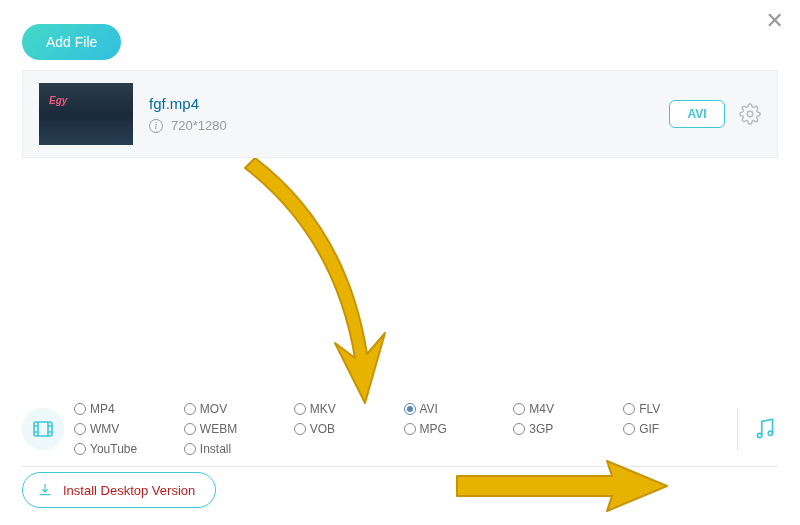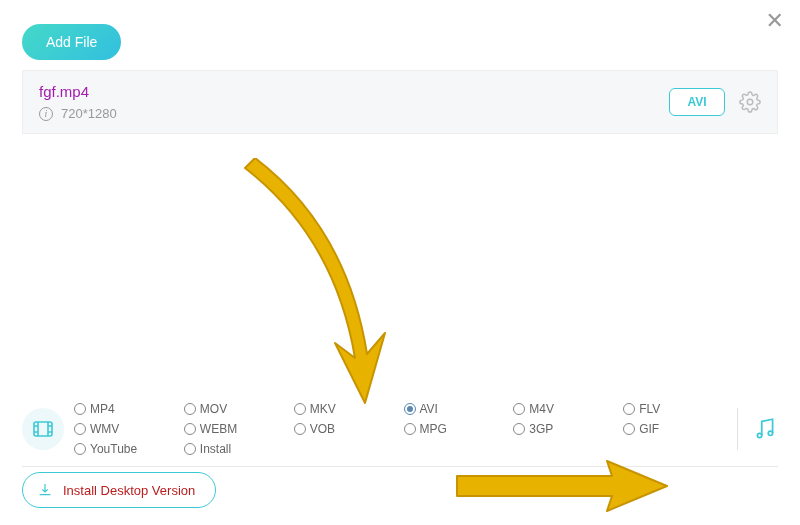--- a/index.html
+++ b/index.html
@@ -25,21 +25,21 @@
   }
   .thumb::before {
     content: ""; position: absolute; inset: 0;
     background: linear-gradient(180deg, #2b3d4a 0%, #1a2a3a 50%, #263e52 100%);
   }
   .thumb-text {
     position: absolute; top: 12px; left: 10px; color: #e85a7a;
     font-size: 10px; font-style: italic; font-weight: bold;
   }
   .file-info { display: flex; flex-direction: column; gap: 6px; }
-  .file-name { font-size: 15px; color: #a21caf; }
+  .file-name { font-size: 15px; color: #0369a1; }
   .file-meta { display: flex; align-items: center; gap: 8px; font-size: 13px; color: #999; }
   .info-icon { display:inline-flex; width:14px; height:14px; border:1px solid #999; border-radius:50%; align-items:center; justify-content:center; font-size:10px; font-style: italic; font-family: serif; }
 
   .file-actions { margin-left: auto; display: flex; align-items: center; gap: 14px; }
   .format-pill {
     width: 56px; height: 28px; border: 1px solid #3cc9d6; border-radius: 6px;
     color: #3cc9d6; display:flex; align-items:center; justify-content:center;
     font-size: 12px; font-weight: 600; cursor: pointer; background: #fff;
   }
   .gear-icon { color: #bbb; cursor: pointer; }
@@ -82,20 +82,23 @@
   .arrow svg { display:block; }
 </style>
 </head>
 <body>
 
 <span class="close-icon">✕</span>
 
 <button class="add-file-btn">Add File</button>
 
 <div class="file-card">
+  <div class="thumb">
+    <span class="thumb-text">Egy</span>
+  </div>
   <div class="file-info">
     <div class="file-name">fgf.mp4</div>
     <div class="file-meta">
       <span class="info-icon">i</span>
       <span>720*1280</span>
     </div>
   </div>
   <div class="file-actions">
     <div class="format-pill">AVI</div>
     <span class="gear-icon">

